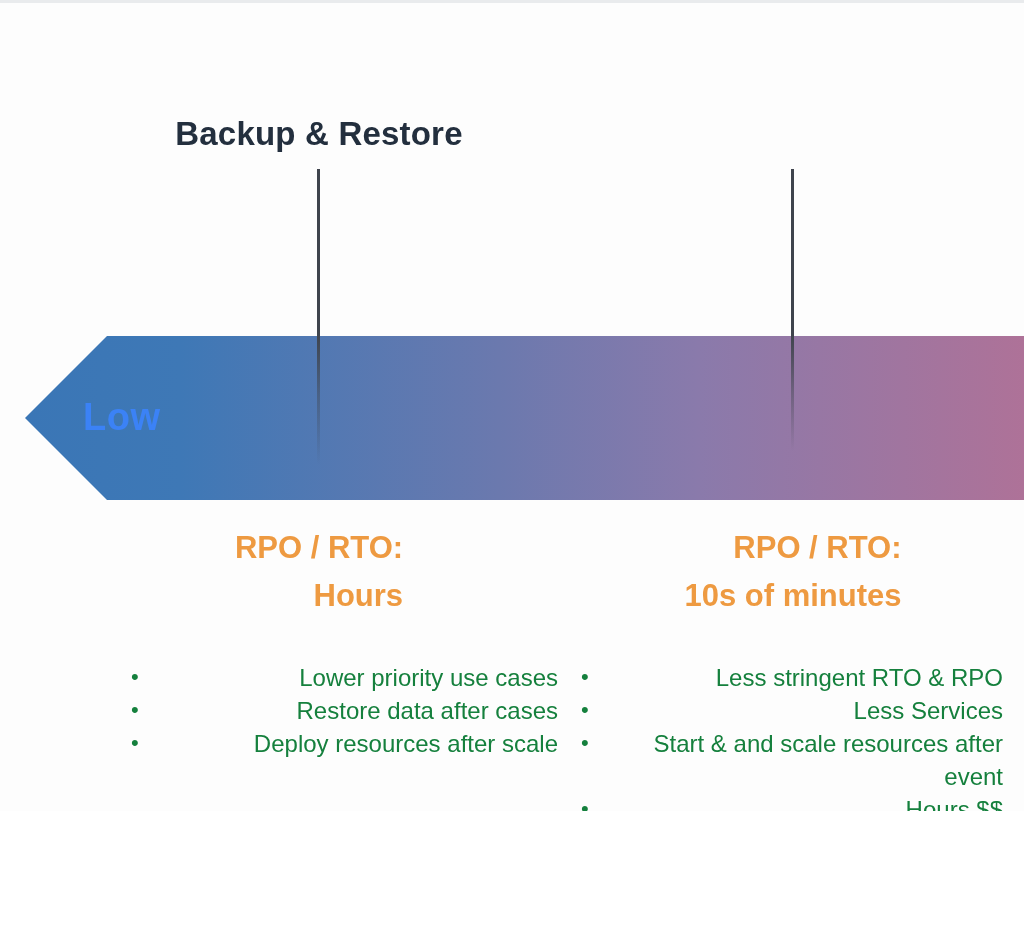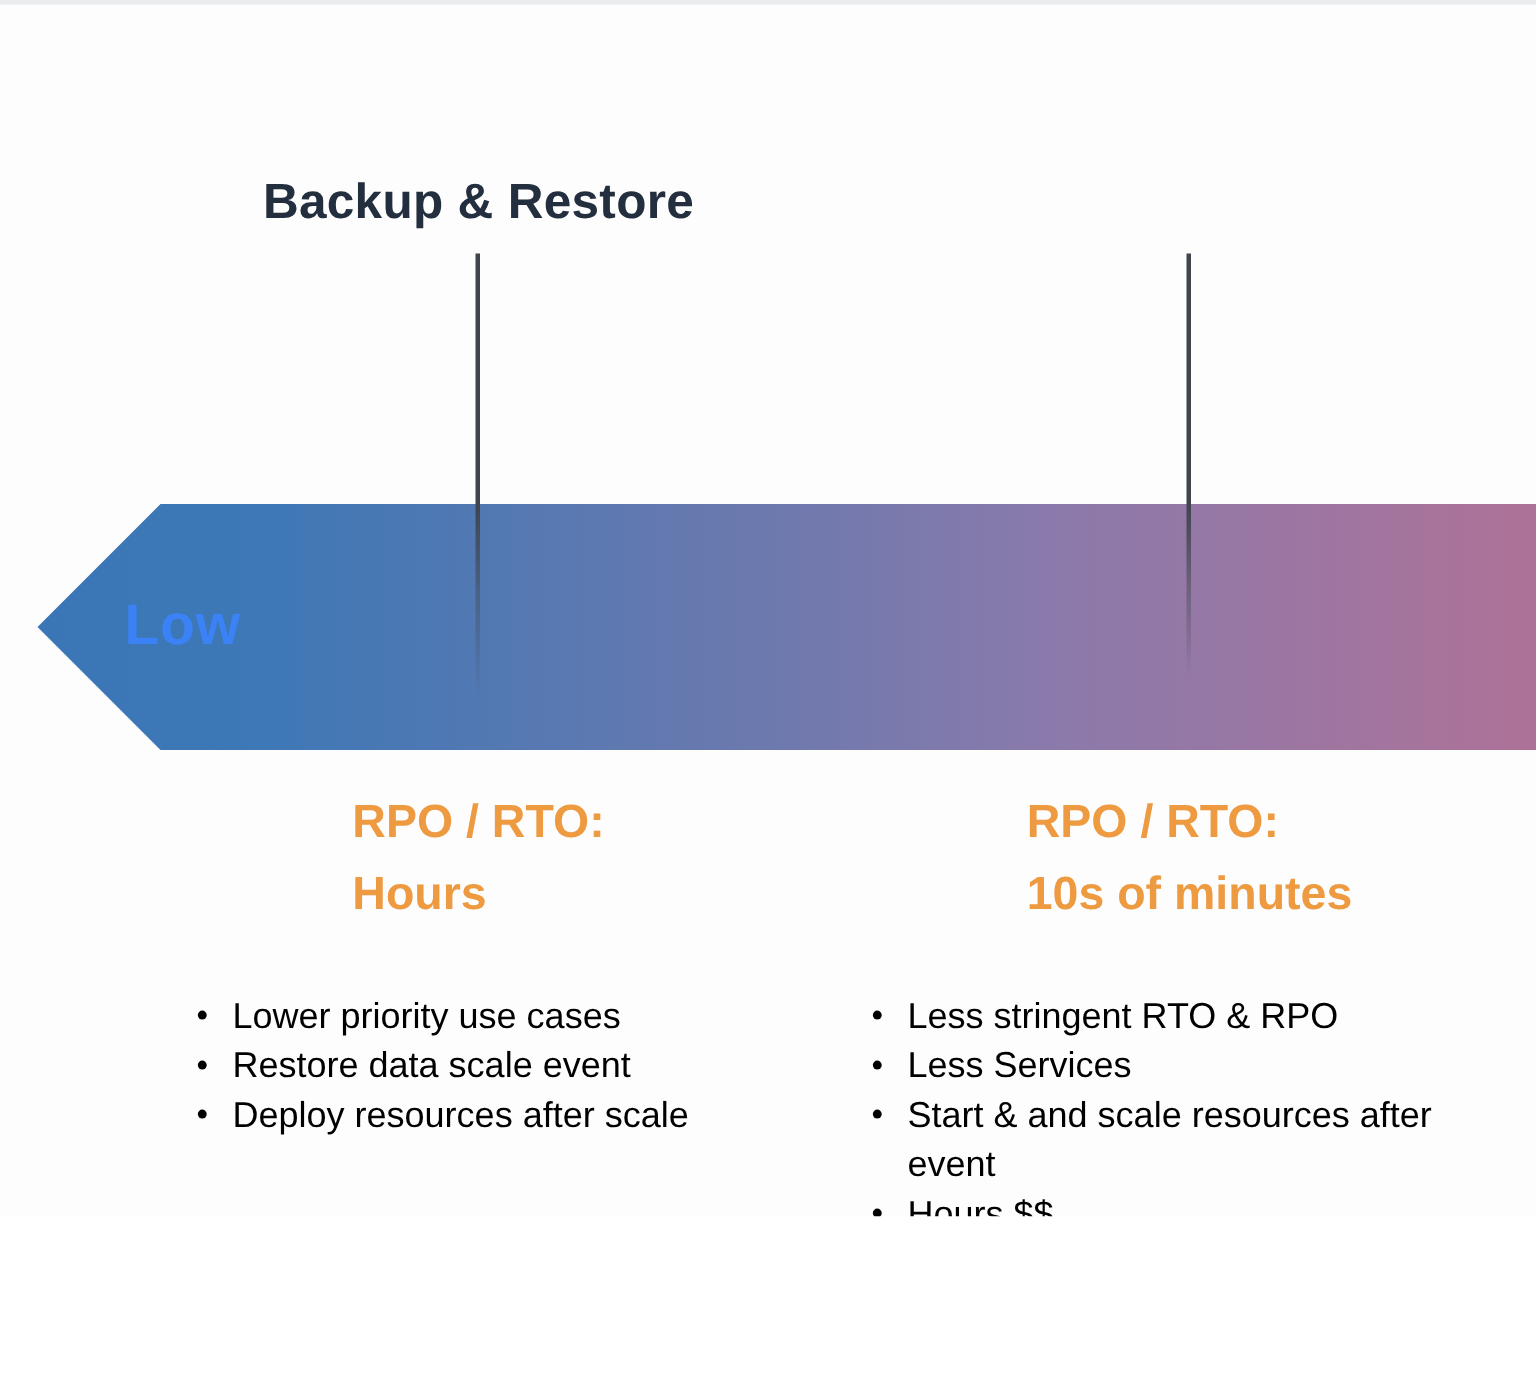--- a/index.html
+++ b/index.html
@@ -68,39 +68,40 @@
     font-size: 38px;
     font-weight: 700;
     color: #3b82f6;
     letter-spacing: 0.5px;
   }
 
   .rpo-block {
     position: absolute;
     top: 521px;
     transform: translateX(-50%);
-    text-align: left;
+    text-align: right;
     font-size: 31px;
     font-weight: 700;
     color: #ee9a41;
     line-height: 48px;
     white-space: nowrap;
   }
   .rpo-backup { left: 319px; }
   .rpo-pilot  { left: 793px; }
 
   .bullets {
     position: absolute;
     top: 658px;
     margin: 0;
     padding: 0;
     list-style: none;
     font-size: 24px;
     line-height: 33px;
-    color: #000000;
+    color: #15803d;
+    text-align: right;
   }
   .bullets-backup { left: 128px; width: 430px; }
   .bullets-pilot  { left: 578px; width: 425px; }
   .bullets li { position: relative; padding-left: 27px; }
   .bullets li::before {
     content: "\2022";
     position: absolute;
     left: 3px;
     top: -1px;
     font-size: 22px;
@@ -135,21 +136,21 @@
     <div>RPO / RTO:</div>
     <div>Hours</div>
   </div>
   <div class="rpo-block rpo-pilot">
     <div>RPO / RTO:</div>
     <div>10s of minutes</div>
   </div>
 
   <ul class="bullets bullets-backup">
     <li>Lower priority use cases</li>
-    <li>Restore data scale event</li>
+    <li>Restore data after cases</li>
     <li>Deploy resources after scale</li>
   </ul>
   <ul class="bullets bullets-pilot">
     <li>Less stringent RTO &amp; RPO</li>
     <li>Less Services</li>
     <li>Start &amp; and scale resources after event</li>
     <li>Hours $$</li>
   </ul>
 
 </div>

